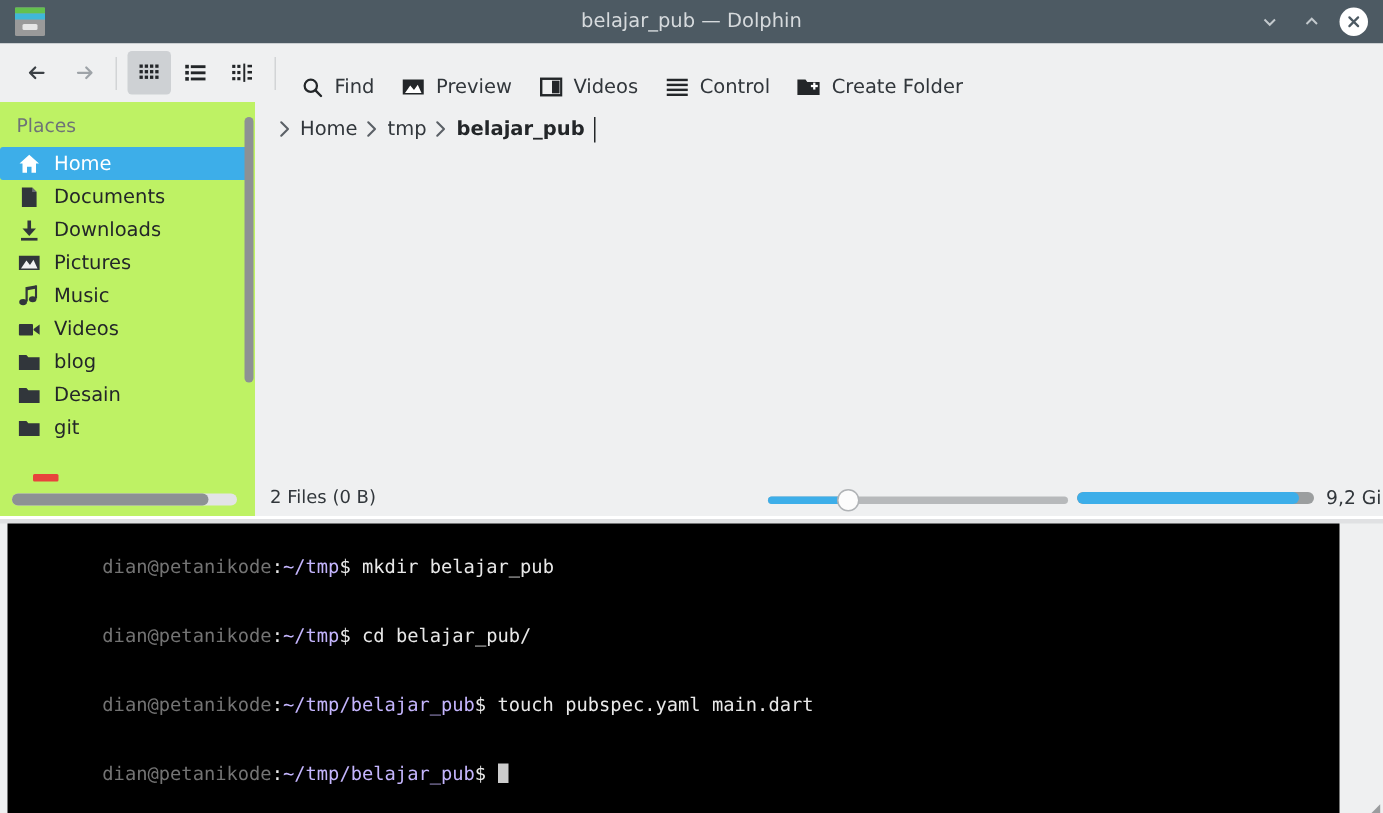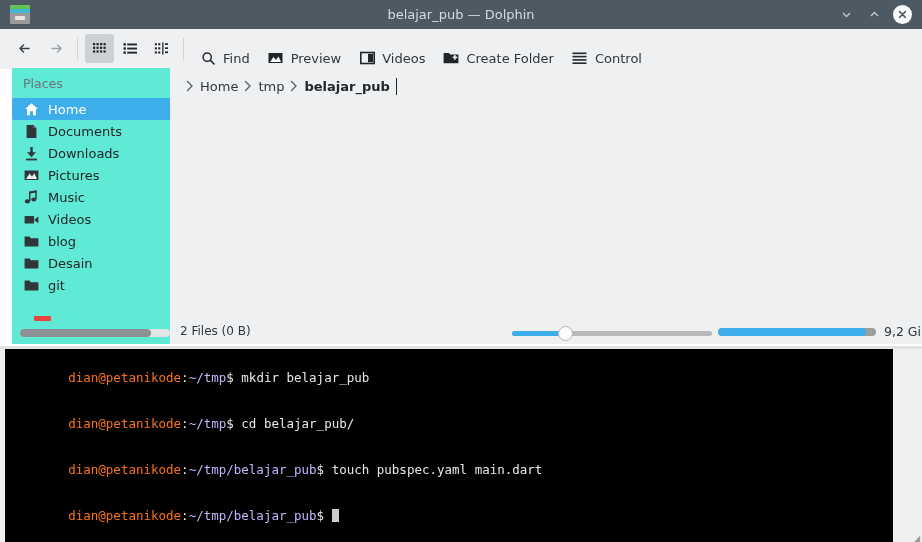--- a/index.html
+++ b/index.html
@@ -150,23 +150,23 @@
     display: flex;
     align-items: center;
     justify-content: center;
     width: 16px; height: 16px;
     color: #232629;
   }
 
   
   .sidebar {
     position: absolute;
-    left: 12px; top: 68px;
+    left: 0; top: 68px;
     width: 170px; height: 276px;
-    background: #5eead4;
+    background: #bef264;
   }
   .places-header {
     position: absolute;
     left: 11px; top: 8px;
     font-size: 12.5px;
     color: #6e7377;
   }
   .places-list {
     position: absolute;
     left: 0; top: 30px;
@@ -441,21 +441,21 @@
     width: 888px; height: 193px;
     background: #000000;
     font-family: "DejaVu Sans Mono", "Liberation Mono", monospace;
     font-size: 12.5px;
     line-height: 15.3px;
     padding: 6px 0 0 3px;
     box-sizing: border-box;
     overflow: hidden;
   }
   .term-line { white-space: pre; }
-  .t-user { color: #f97316; }
+  .t-user { color: #737373; }
   .t-punct { color: #e8e8e8; }
   .t-path { color: #c4b5fd; }
   .t-cmd { color: #e8e8e8; }
   .t-cursor {
     display: inline-block;
     width: 7px; height: 13px;
     background: #cccccc;
     vertical-align: -2px;
   }
   .resize-grip {
@@ -587,39 +587,39 @@
           <svg width="15" height="14" viewBox="0 0 15 14">
               <rect x="0.8" y="1.5" width="13.4" height="11" fill="none" stroke="#232629" stroke-width="1.6"></rect>
               <rect x="8" y="2.8" width="5" height="8.4" fill="#232629"></rect>
             </svg>
         </span>
         <span>Videos</span>
       </div>
 
       <div class="tb-action">
         <span class="glyph">
-          <svg width="16" height="14" viewBox="0 0 16 14">
-              <path d="M0.6 2 H6 L7.2 3.6 H15.4 V12.3 H0.6 Z" fill="#232629"></path>
-              <rect x="9.6" y="5.6" width="4.6" height="1.5" fill="#ffffff"></rect>
-              <rect x="11.1" y="4.1" width="1.5" height="4.6" fill="#ffffff"></rect>
-            </svg>
-        </span>
-        <span>Create Folder</span>
-      </div>
-
-      <div class="tb-action">
-        <span class="glyph">
           <svg width="15" height="14" viewBox="0 0 15 14" fill="#232629">
               <rect x="0.5" y="1.5" width="14" height="1.6"></rect>
               <rect x="0.5" y="4.8" width="14" height="1.6"></rect>
               <rect x="0.5" y="8.1" width="14" height="1.6"></rect>
               <rect x="0.5" y="11.4" width="14" height="1.6"></rect>
             </svg>
         </span>
         <span>Control</span>
+      </div>
+
+      <div class="tb-action">
+        <span class="glyph">
+          <svg width="16" height="14" viewBox="0 0 16 14">
+              <path d="M0.6 2 H6 L7.2 3.6 H15.4 V12.3 H0.6 Z" fill="#232629"></path>
+              <rect x="9.6" y="5.6" width="4.6" height="1.5" fill="#ffffff"></rect>
+              <rect x="11.1" y="4.1" width="1.5" height="4.6" fill="#ffffff"></rect>
+            </svg>
+        </span>
+        <span>Create Folder</span>
       </div>
     </div>
   </div>
 
   <div class="sidebar">
     <div class="places-header">Places</div>
     <div class="places-list">
 
       <div class="place-item selected">
         <span class="pi-icon">

